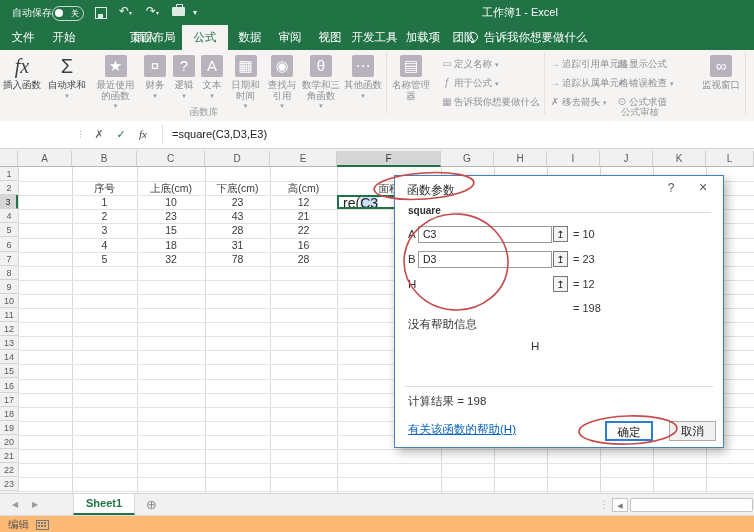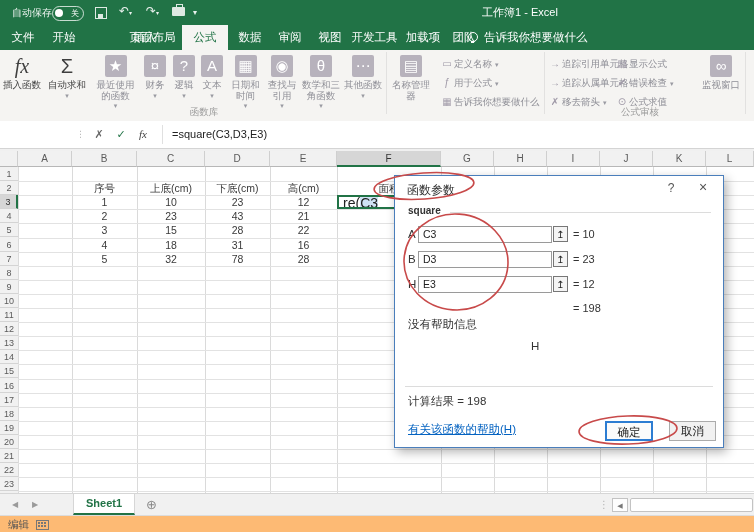--- a/index.html
+++ b/index.html
@@ -352,21 +352,20 @@
       <span class="argres">=  10</span>
     </div>
     <div class="argrow" style="top:75px">
       <span class="arglab">B</span>
       <div class="arginput">D3</div>
       <div class="argspin">↥</div>
       <span class="argres">=  23</span>
     </div>
     <div class="argrow" style="top:100px">
       <span class="arglab">H</span>
-      <div class="arginput">E3</div>
       <div class="argspin">↥</div>
       <span class="argres">=  12</span>
     </div>
 
     <span id="dlg-total">=  198</span>
     <span id="dlg-nohelp">没有帮助信息</span>
     <span id="dlg-hint">H</span>
     <div id="dlg-sep"></div>
     <span id="dlg-calc">计算结果 =  198</span>
     <span id="dlg-link">有关该函数的帮助(H)</span>

